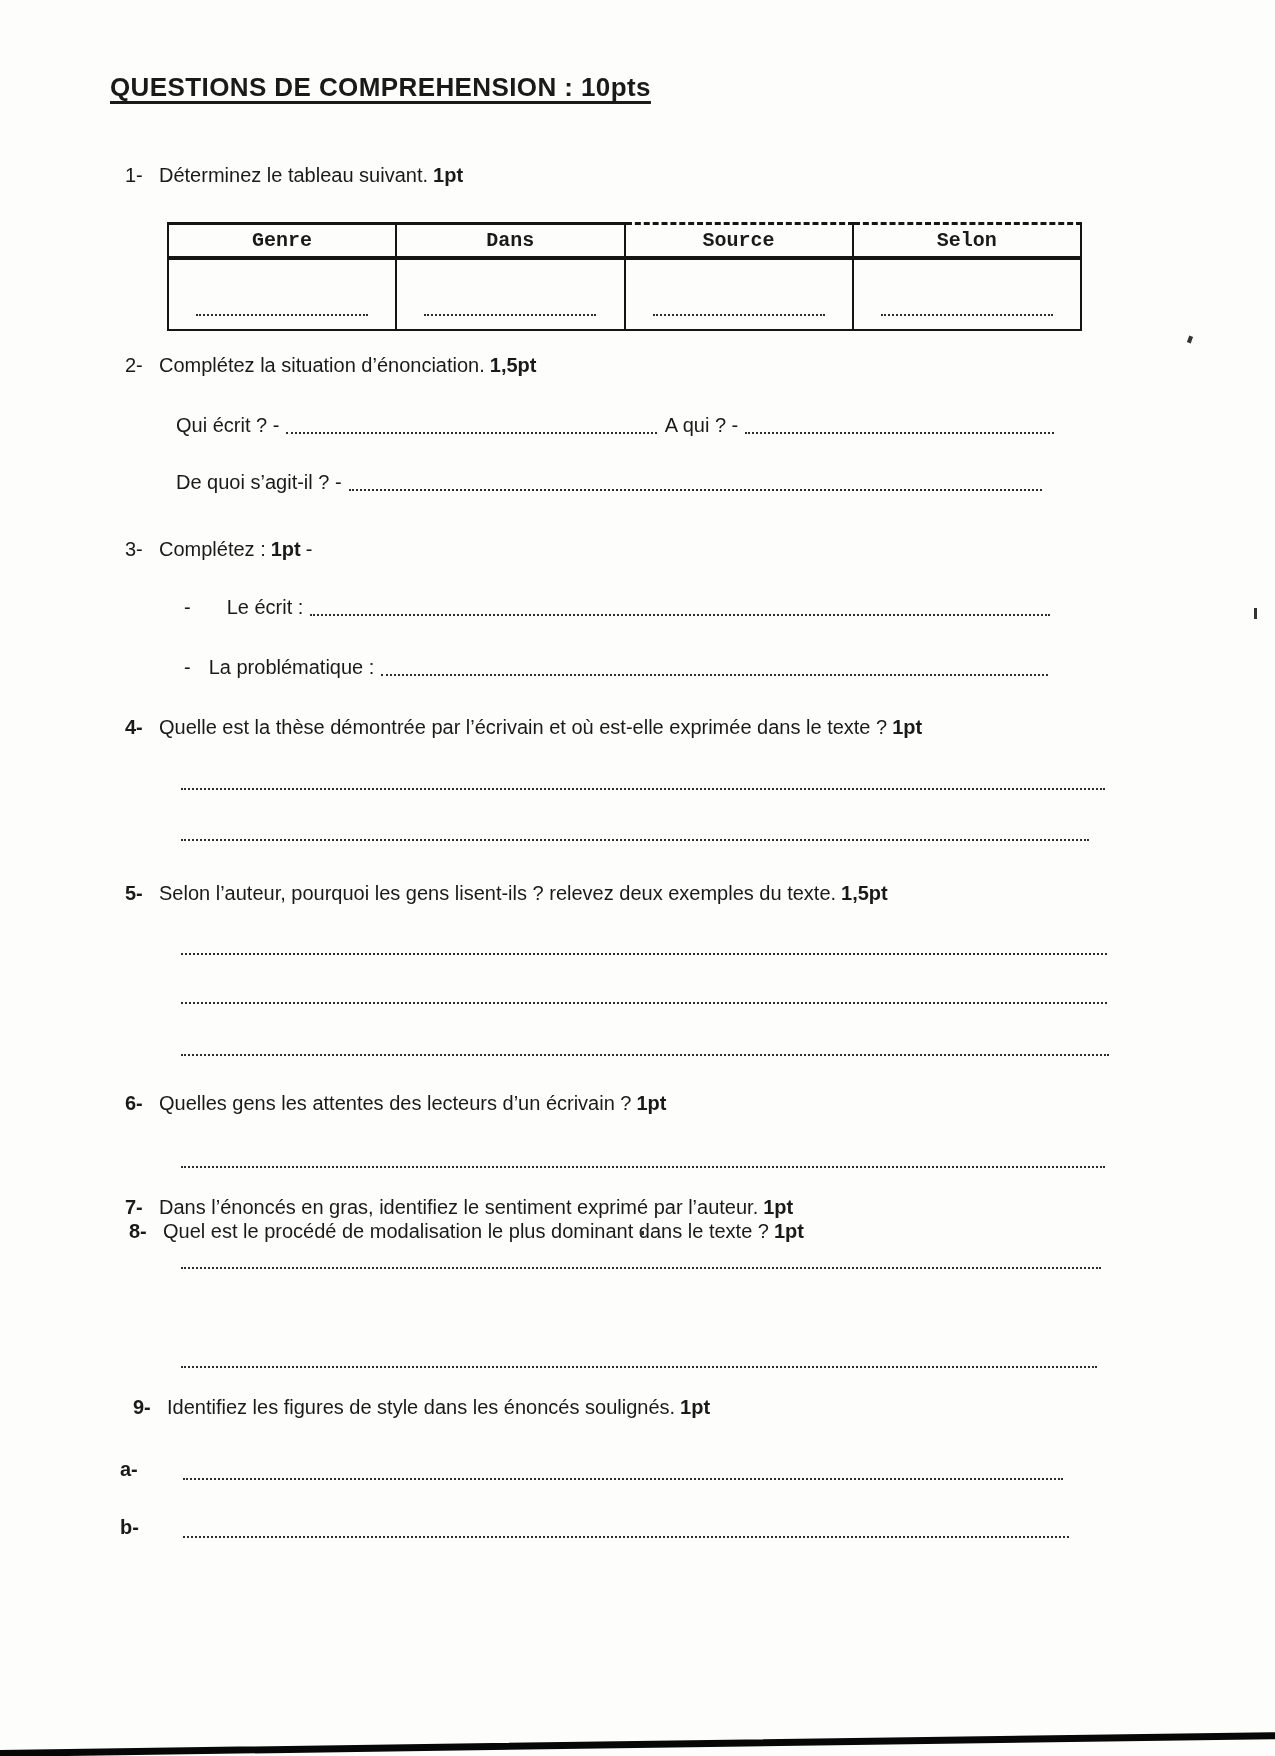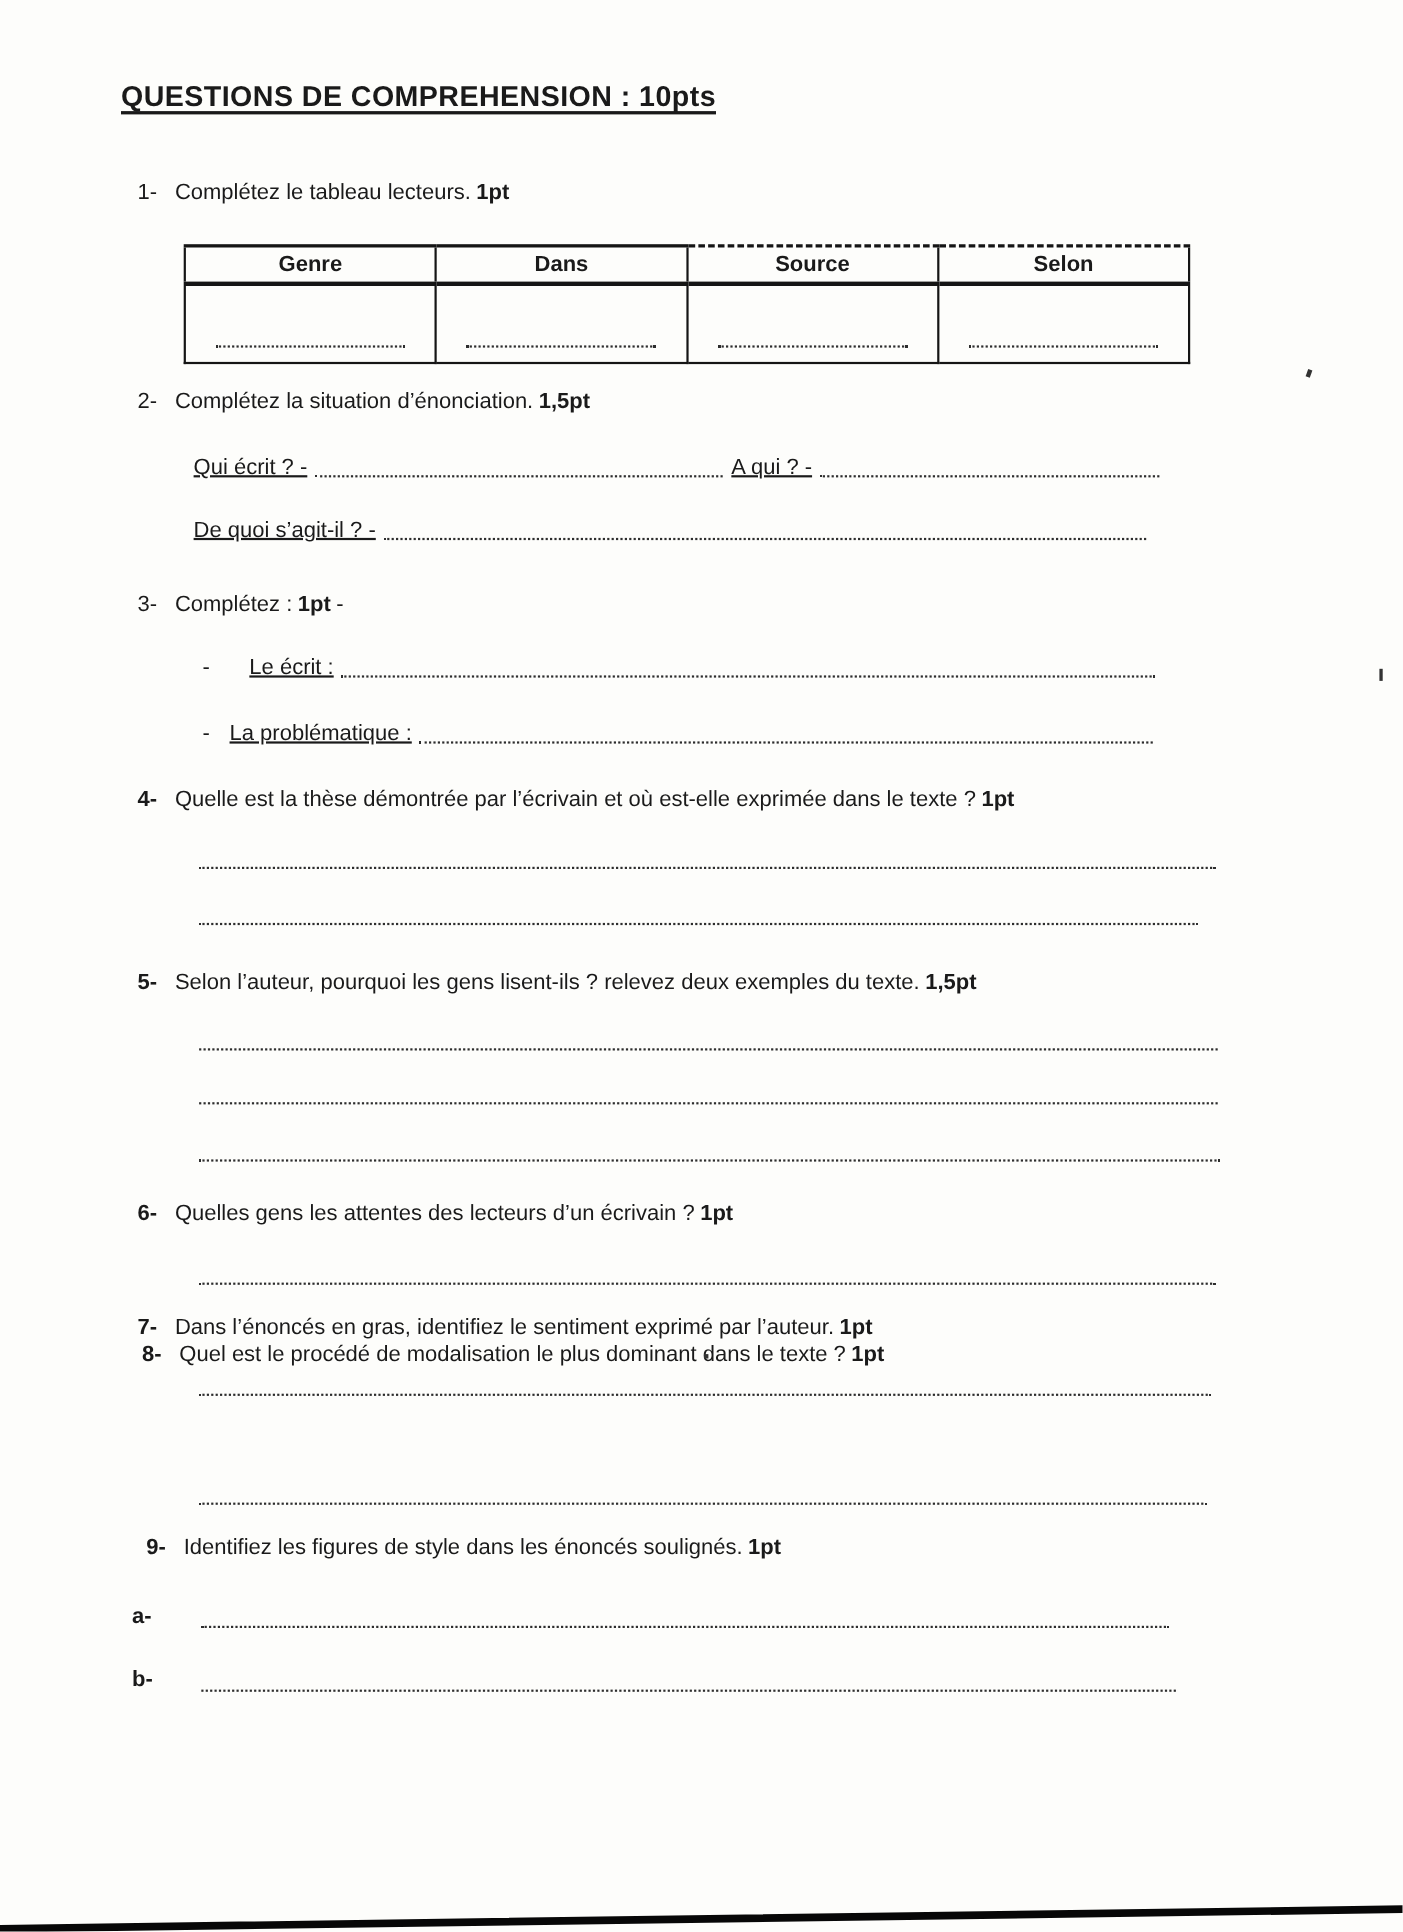--- a/index.html
+++ b/index.html
@@ -18,54 +18,54 @@
   
   .q{position:absolute;left:125px;font-size:20px;white-space:nowrap;}
   .qn{display:inline-block;min-width:24px;margin-right:10px;}
   .qn.b{font-weight:bold;}
   .pt{font-weight:bold;margin-left:5px;margin-top:10px;}
   .sfx{margin-left:5px;}
   
   .dline{position:absolute;height:0;border-top:2.4px dotted #2d2d2d;}
   
   .row{position:absolute;display:flex;align-items:flex-end;font-size:20px;}
-  .row .lbl{white-space:nowrap;padding-right:7px;text-decoration:underline;}
+  .row .lbl{white-space:nowrap;padding-right:7px;}
   .row .dash{white-space:nowrap;}
   .row .dots{border-bottom:2.4px dotted #2d2d2d;height:6px;margin-bottom:3px;}
   .grow1{flex:1;}
   
   .qtable{
     position:absolute;left:167px;top:222px;width:915px;
     border-collapse:collapse;table-layout:fixed;
     border:2.5px solid #151515;
   }
   .qtable th{
     border:2px solid #151515;border-top:3px solid #151515;border-bottom:4px solid #151515;
-    height:31px;font-size:20px;font-weight:bold;text-align:center;padding:0;
+    height:31px;font-size:20px;font-weight:bold;text-align:center;padding:0;font-family:Liberation Mono, monospace;
   }
   .qtable th:nth-child(n+3){border-top-style:dashed;}
   .qtable th:nth-child(4), .qtable td:nth-child(4){border-left:2px dashed #151515;}
   .qtable td{border:2px solid #151515;height:56px;vertical-align:bottom;padding:0 0 13px 0;}
   .cdots{width:76%;margin:0 auto;border-bottom:2.4px dotted #2d2d2d;height:0;}
   
   .alabel{position:absolute;left:120px;font-size:20px;font-weight:bold;white-space:nowrap;}
   
   .scanline{
     position:absolute;left:-8px;top:1741px;width:1296px;height:7px;
     background:#070707;border-radius:3px;transform:rotate(-0.8deg);
   }
   .speck{position:absolute;background:#333;}
 </style>
 </head>
 <body>
 
 <div class="title">QUESTIONS DE COMPREHENSION : 10pts</div>
 
 <div class="q" style="top:164px">
-  <span class="qn">1-</span><span>Complétez le tableau lecteurs.</span><span class="pt">1pt</span>
+  <span class="qn">1-</span><span>Déterminez le tableau suivant.</span><span class="pt">1pt</span>
 </div>
 
 <table class="qtable">
   <thead>
     <tr>
       <th>Genre</th>
       <th>Dans</th>
       <th>Source</th>
       <th>Selon</th>
     </tr>

